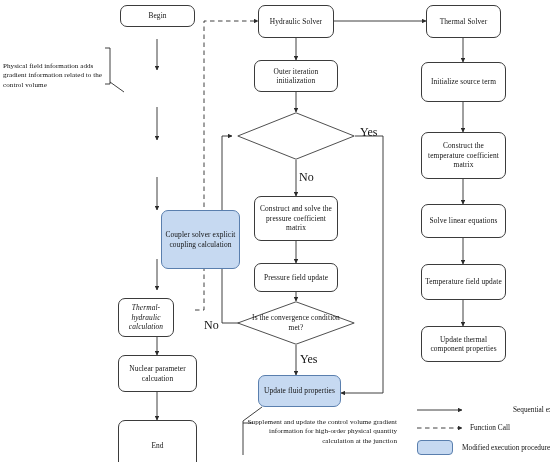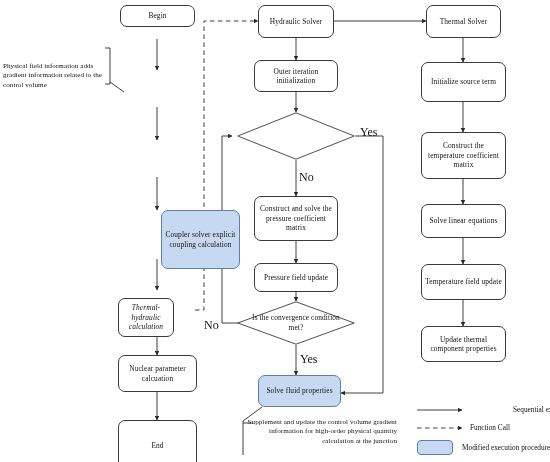--- a/index.html
+++ b/index.html
@@ -218,21 +218,21 @@
   </div>
 
   <div class="edge-label" style="left:204px; top:318px;">
     <span>No</span>
   </div>
   <div class="edge-label" style="left:300px; top:352px;">
     <span>Yes</span>
   </div>
 
   <div class="node blue" style="left:258px; top:375px; width:83px; height:32px;">
-    <span>Solve fluid properties</span>
+    <span>Update fluid properties</span>
   </div>
 
   <div class="annot callout" style="left:247px; top:418px;">
     <span>Supplement and update the control volume gradient information for high-order physical quantity calculation at the junction</span>
   </div>
 
   <div class="node" style="left:426px; top:5px; width:75px; height:33px;">
     <span>Thermal Solver</span>
   </div>
 

